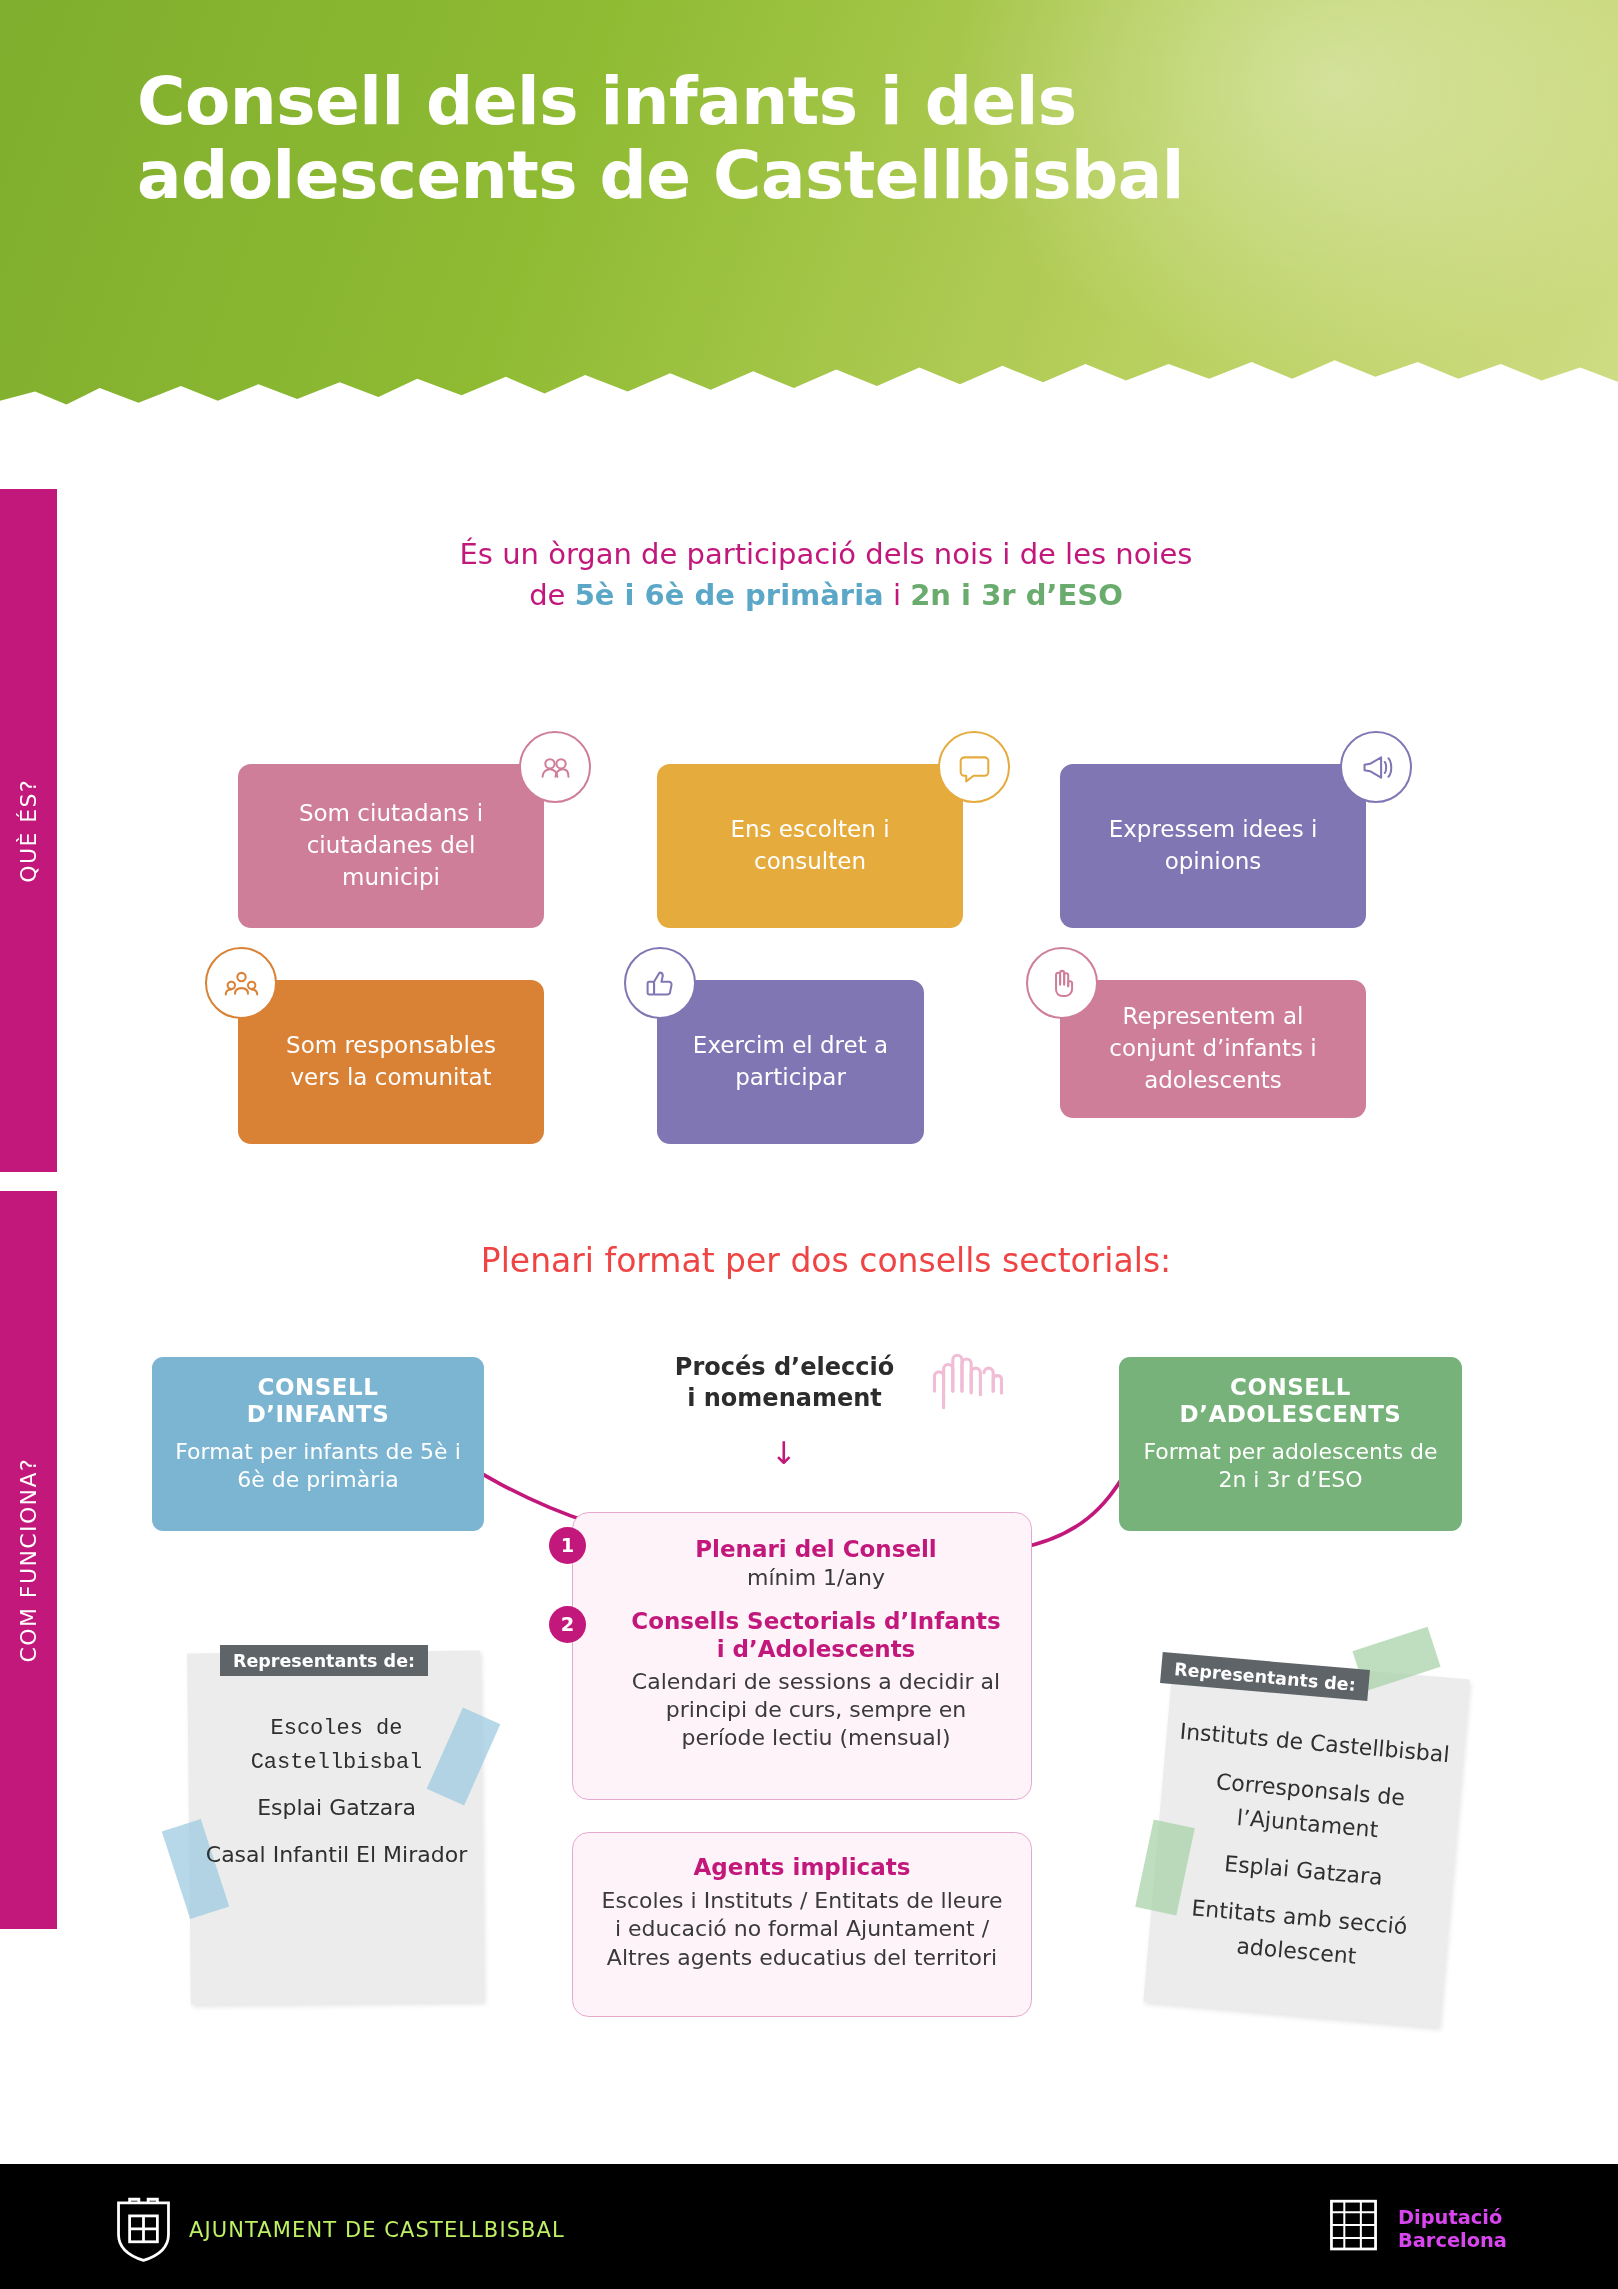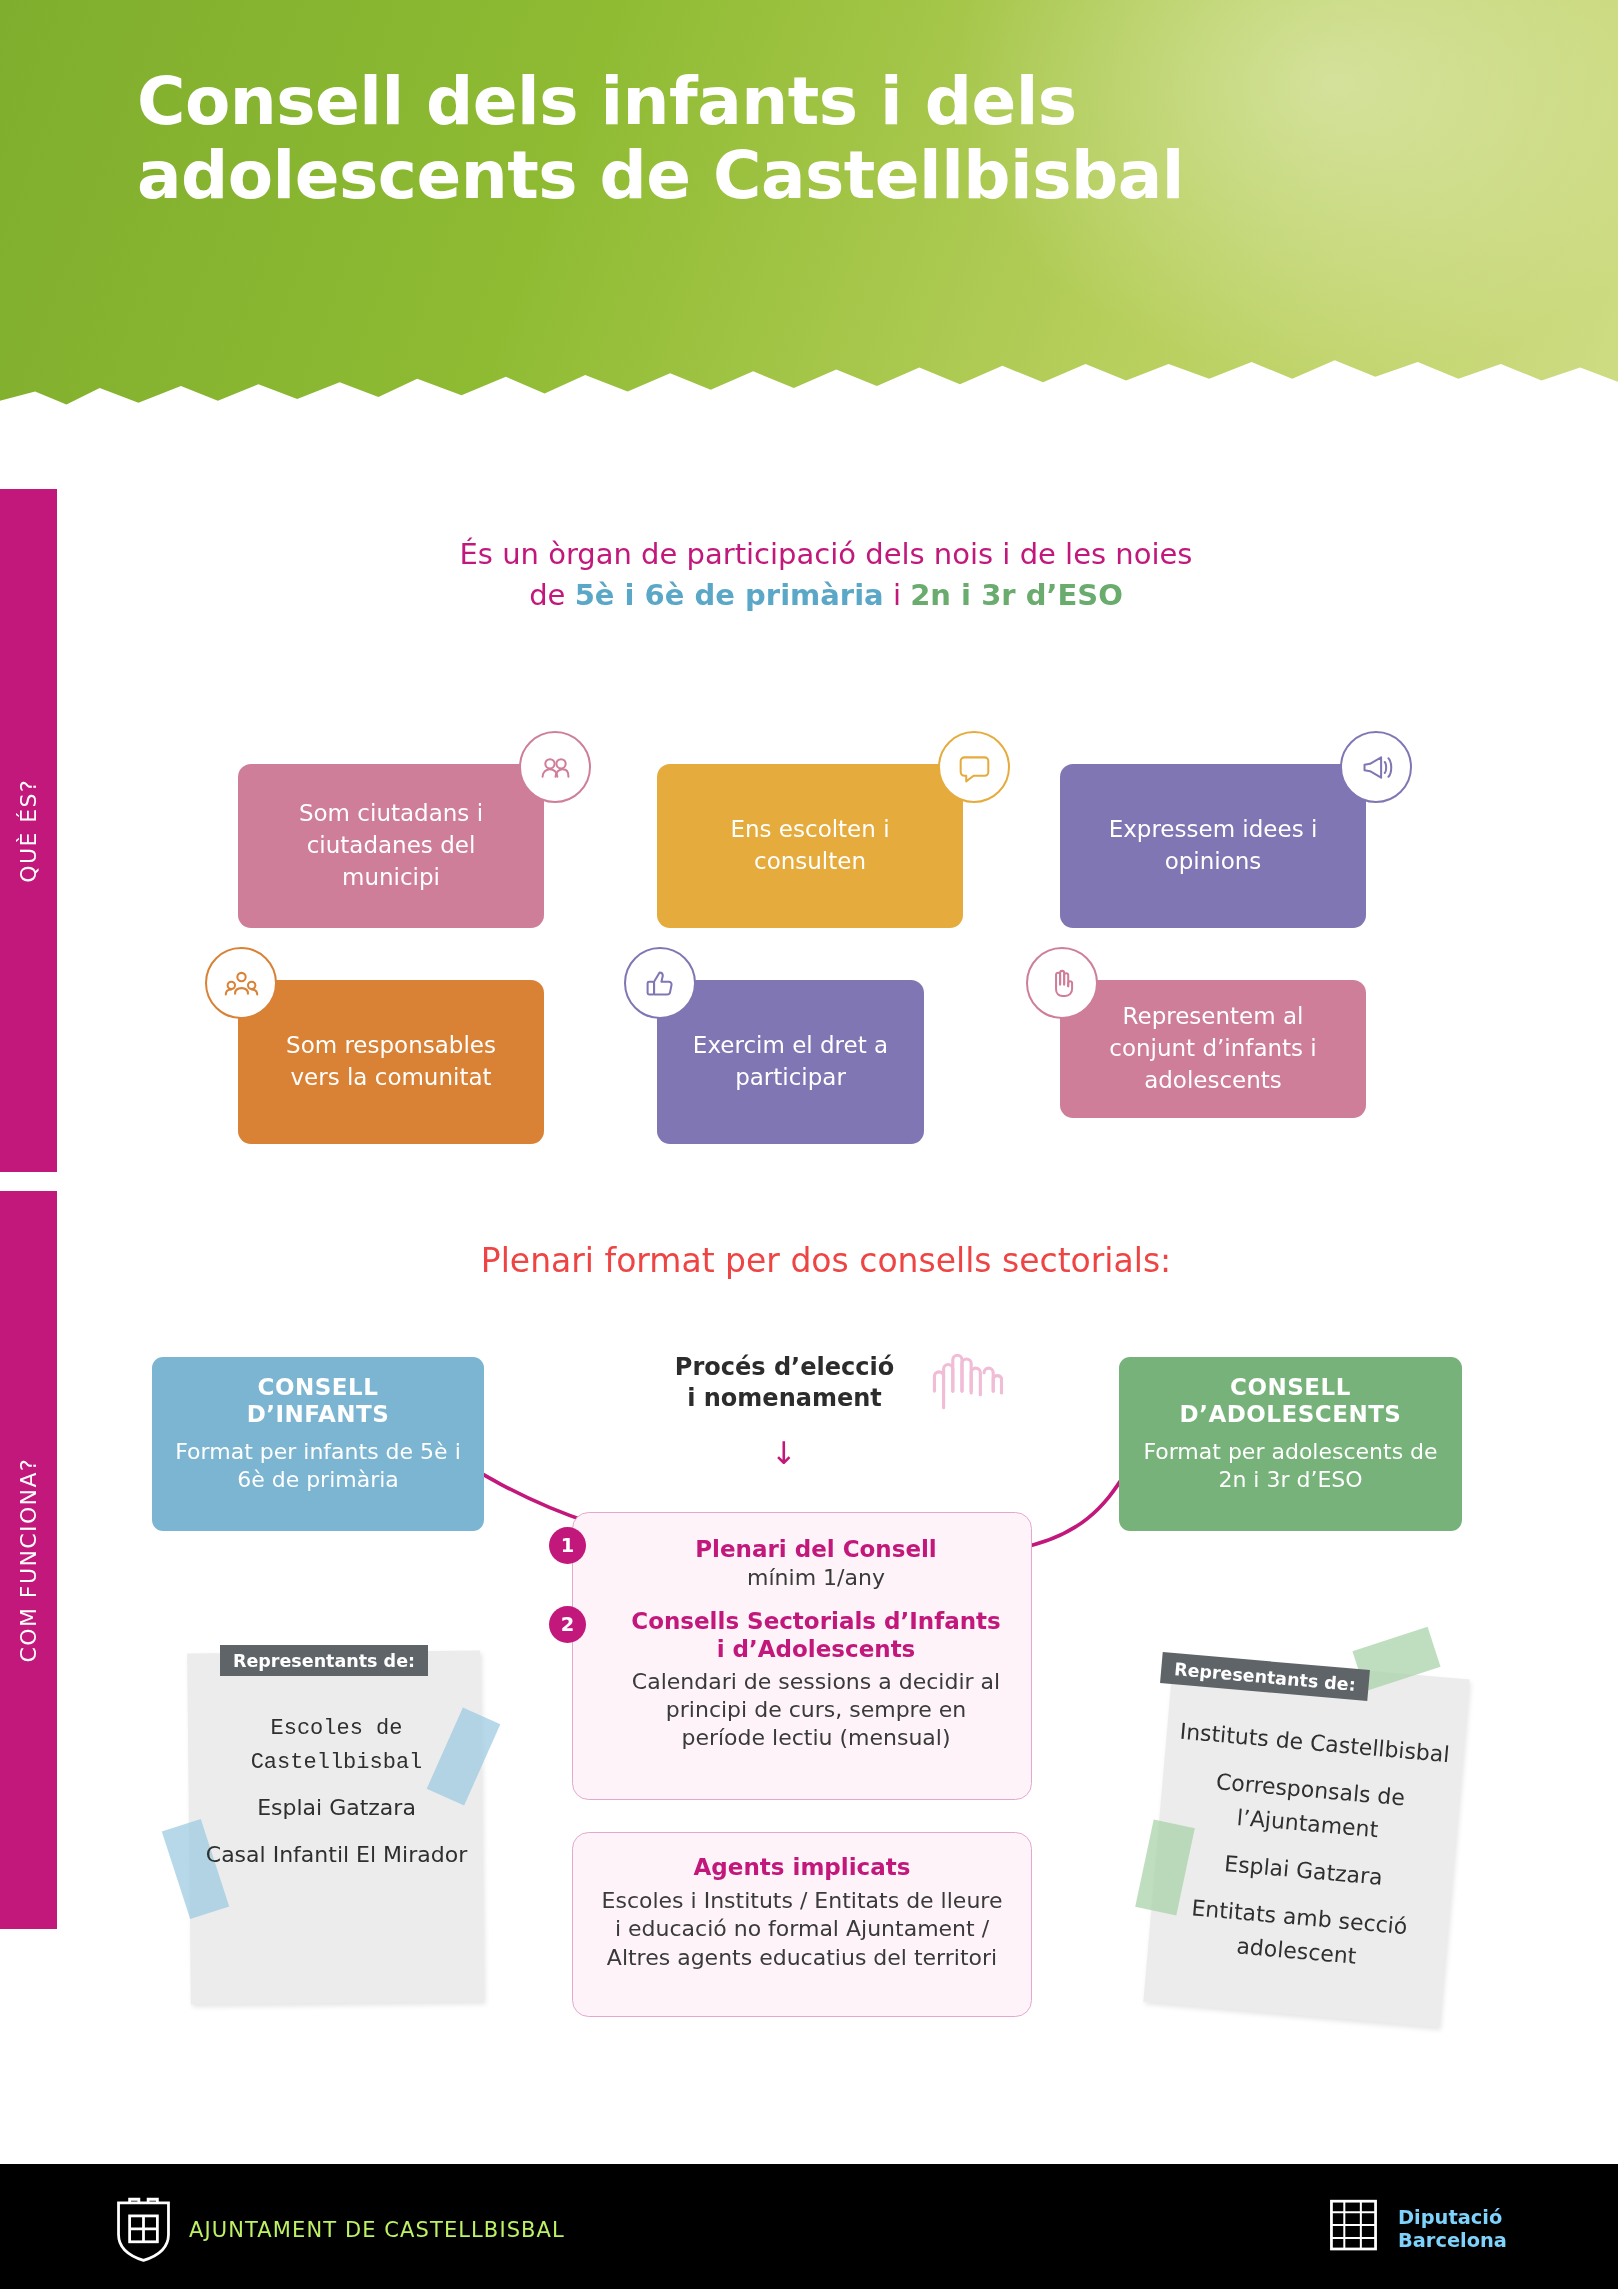--- a/index.html
+++ b/index.html
@@ -238,21 +238,21 @@
     background: #000000;
   }
   .footer-logo-text {
     position: absolute;
     color: #bef264;
     font-size: 21px;
     letter-spacing: 1.1px;
   }
   .dip-text {
     position: absolute;
-    color: #7dd3fc;
+    color: #d946ef;
     font-size: 19.4px;
     font-weight: bold;
     line-height: 1.2;
   }
 </style>
 </head>
 <body>
 
 <div class="header">
   <div class="header-glow"></div>

